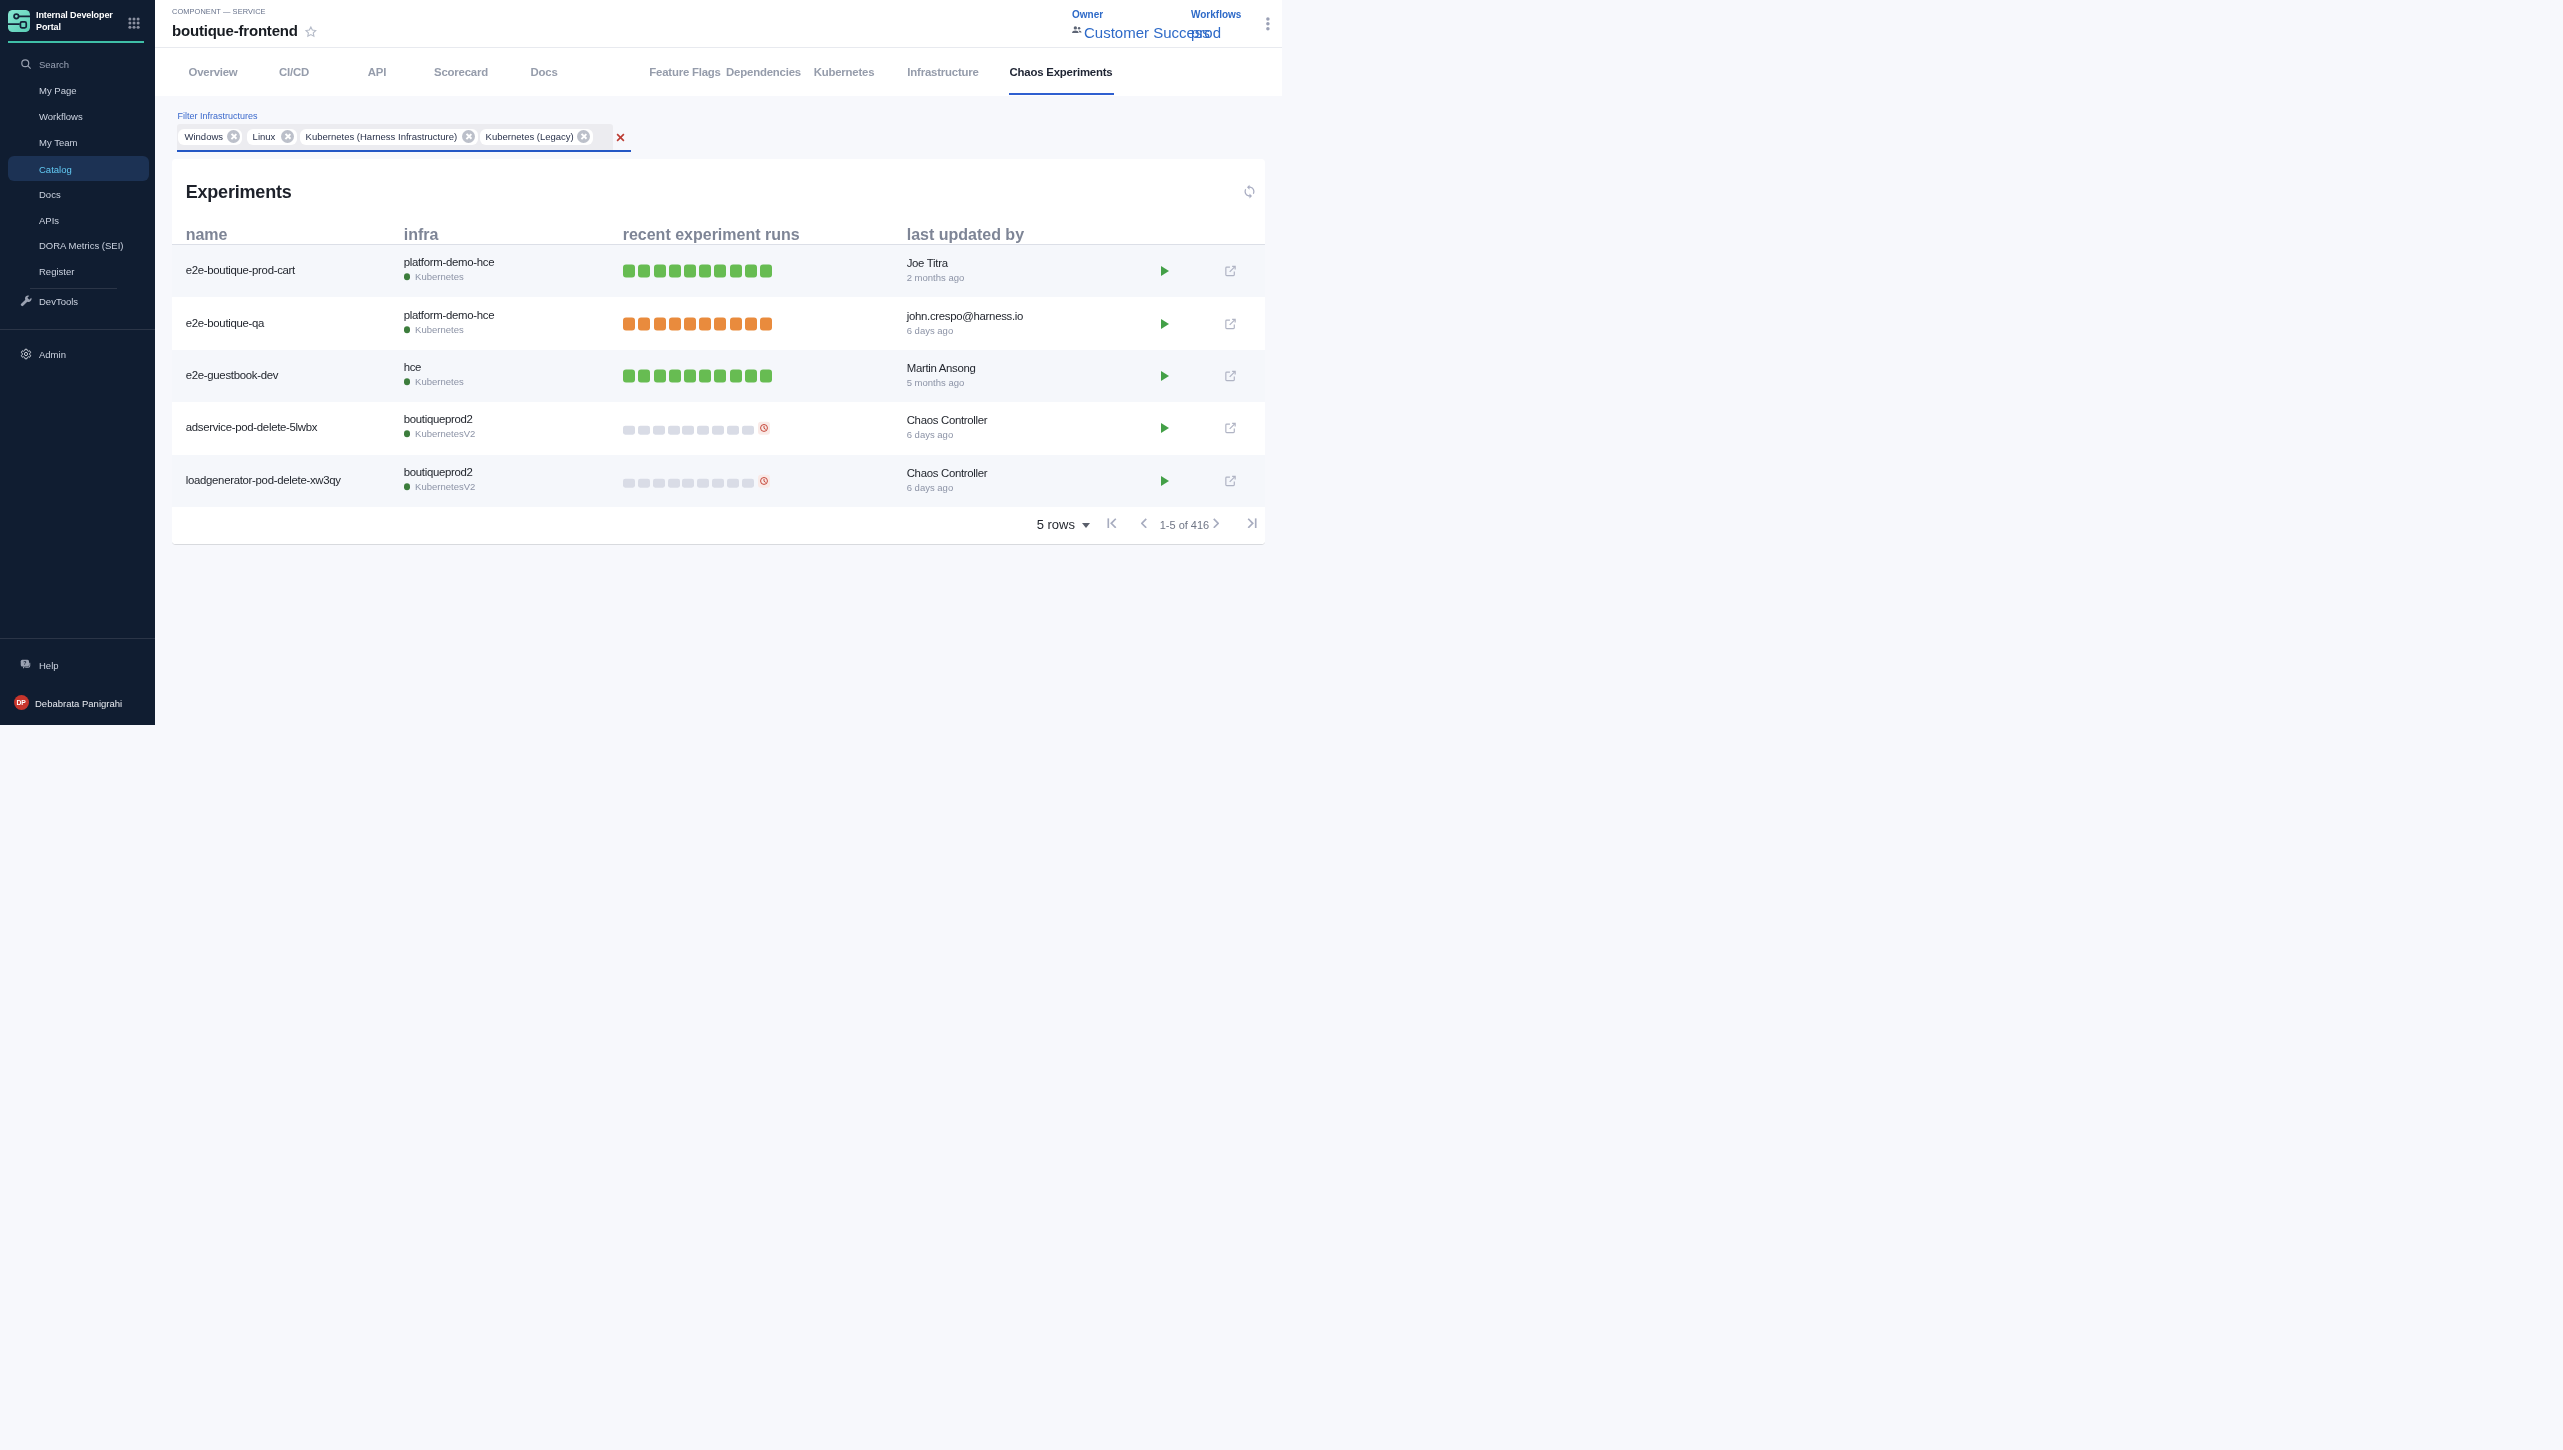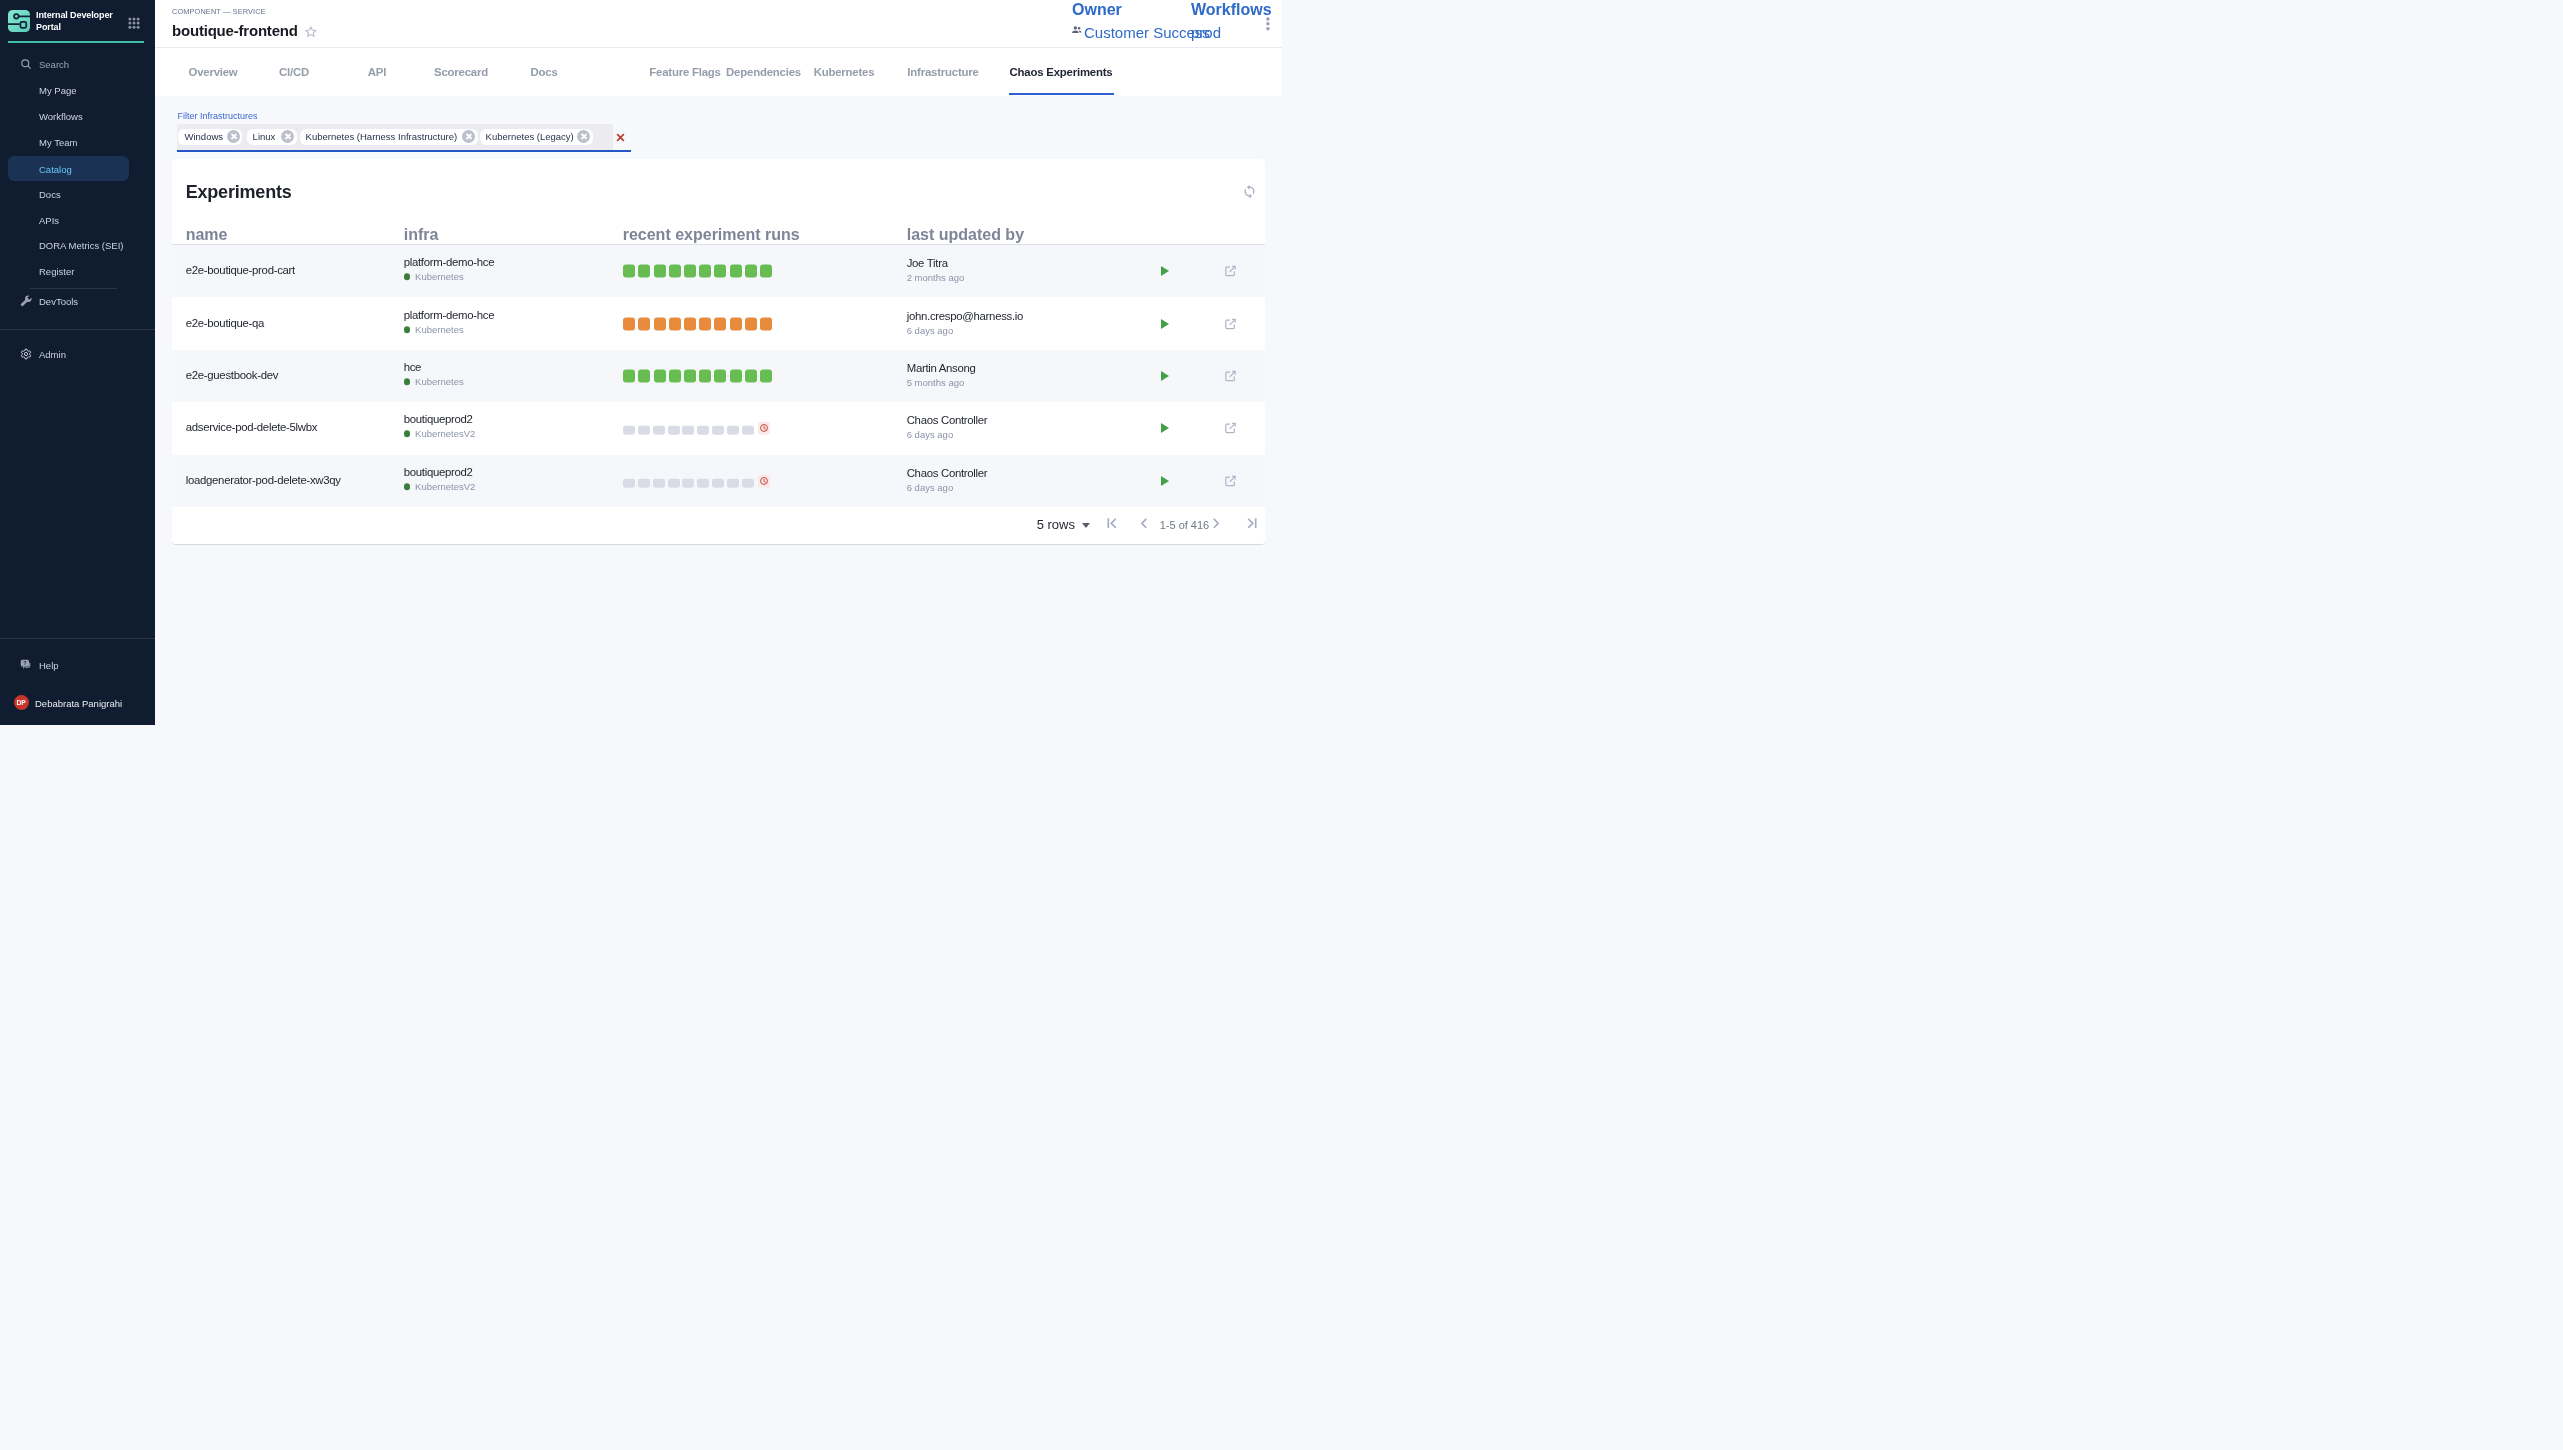--- a/index.html
+++ b/index.html
@@ -9,34 +9,34 @@
 
   
   .sidebar { position:absolute; left:0; top:0; width:155px; height:725px; background:#101d31; }
   .logo { position:absolute; left:8px; top:10.2px; width:22px; height:22px; border-radius:4.6px; }
   .sb-title { position:absolute; left:36px; top:10px; color:#fff; font-size:9px; font-weight:bold; line-height:11.8px; letter-spacing:-0.1px; }
   .grid-dots { position:absolute; left:128px; top:16.7px; }
   .tealline { position:absolute; left:8px; top:41px; width:136px; height:1.5px; background:#3fbfa7; }
   .nav-item { position:absolute; left:0; width:155px; height:18px; color:#ccd3e0; font-size:9.5px; }
   .nav-item .txt { position:absolute; left:39px; top:50%; transform:translateY(-50%); }
   .nav-item .ic { position:absolute; left:20px; top:50%; transform:translateY(-50%); width:12px; height:12px; }
-  .pill { position:absolute; left:8px; top:156px; width:121px; height:25.4px; background:#1c3254; border-radius:6px; }
+  .pill { position:absolute; left:8px; top:156px; width:141px; height:25.4px; background:#1c3254; border-radius:6px; }
   .pill .txt { position:absolute; left:31px; top:50%; transform:translateY(-50%); color:#62c9f3; font-size:9.5px; }
   .sb-div { position:absolute; height:0.8px; background:#2b3547; }
   .avatar { position:absolute; left:13.7px; top:695px; width:15px; height:15px; border-radius:50%; background:#c7352c; color:#fff; font-size:6.8px; font-weight:bold; text-align:center; line-height:15px; }
 
   
   .header { position:absolute; left:155px; top:0; right:0; height:96px; background:#fff; }
   .crumb { position:absolute; left:17px; top:6.8px; font-size:7.4px; color:#66718a; letter-spacing:0.1px; }
   .pgtitle { position:absolute; left:17px; top:21.6px; font-size:15px; font-weight:bold; color:#181c22; letter-spacing:-0.2px; }
   .hdr-div { position:absolute; left:0; right:0; top:47px; height:0.8px; background:#e8eaef; }
   .tab { position:absolute; top:66px; font-size:11.4px; font-weight:bold; color:#959cab; white-space:nowrap; transform:translateX(-50%); letter-spacing:-0.2px; }
   .tab.active { color:#1e2433; }
   .tab-underline { position:absolute; top:93px; height:1.9px; background:#2f5fd0; }
-  .ow-label { position:absolute; top:1px; font-size:16px; font-weight:bold; color:#2e6ac8;text-align:center; }
+  .ow-label { position:absolute; top:9px; font-size:10px; font-weight:bold; color:#2e6ac8;text-align:center; }
   .ow-val { position:absolute; top:23.5px; font-size:15px; color:#2e6ac8; }
 
   
   .content { position:absolute; left:155px; top:96px; right:0; bottom:0; background:#f7f8fc; }
   .flt-label { position:absolute; left:22.4px; top:15px; font-size:9px; color:#3b69cc; }
   .flt-box { position:absolute; left:21.6px; top:28px; width:436px; height:25.6px; background:#ececf0; border-radius:3px 3px 0 0; }
   .chip { position:absolute; top:4.8px; height:16px; background:#fff; border-radius:6px; font-size:9.5px; color:#28314a; line-height:16px; padding-left:6px; }
   .chip .x { position:absolute; right:2.3px; top:1.5px; width:13px; height:13px; border-radius:50%; background:#bcc0ca; }
   .chip .x:before, .chip .x:after { content:""; position:absolute; left:5.8px; top:3px; width:1.6px; height:6.8px; background:#fff; }
   .chip .x:before { transform:rotate(45deg); }

